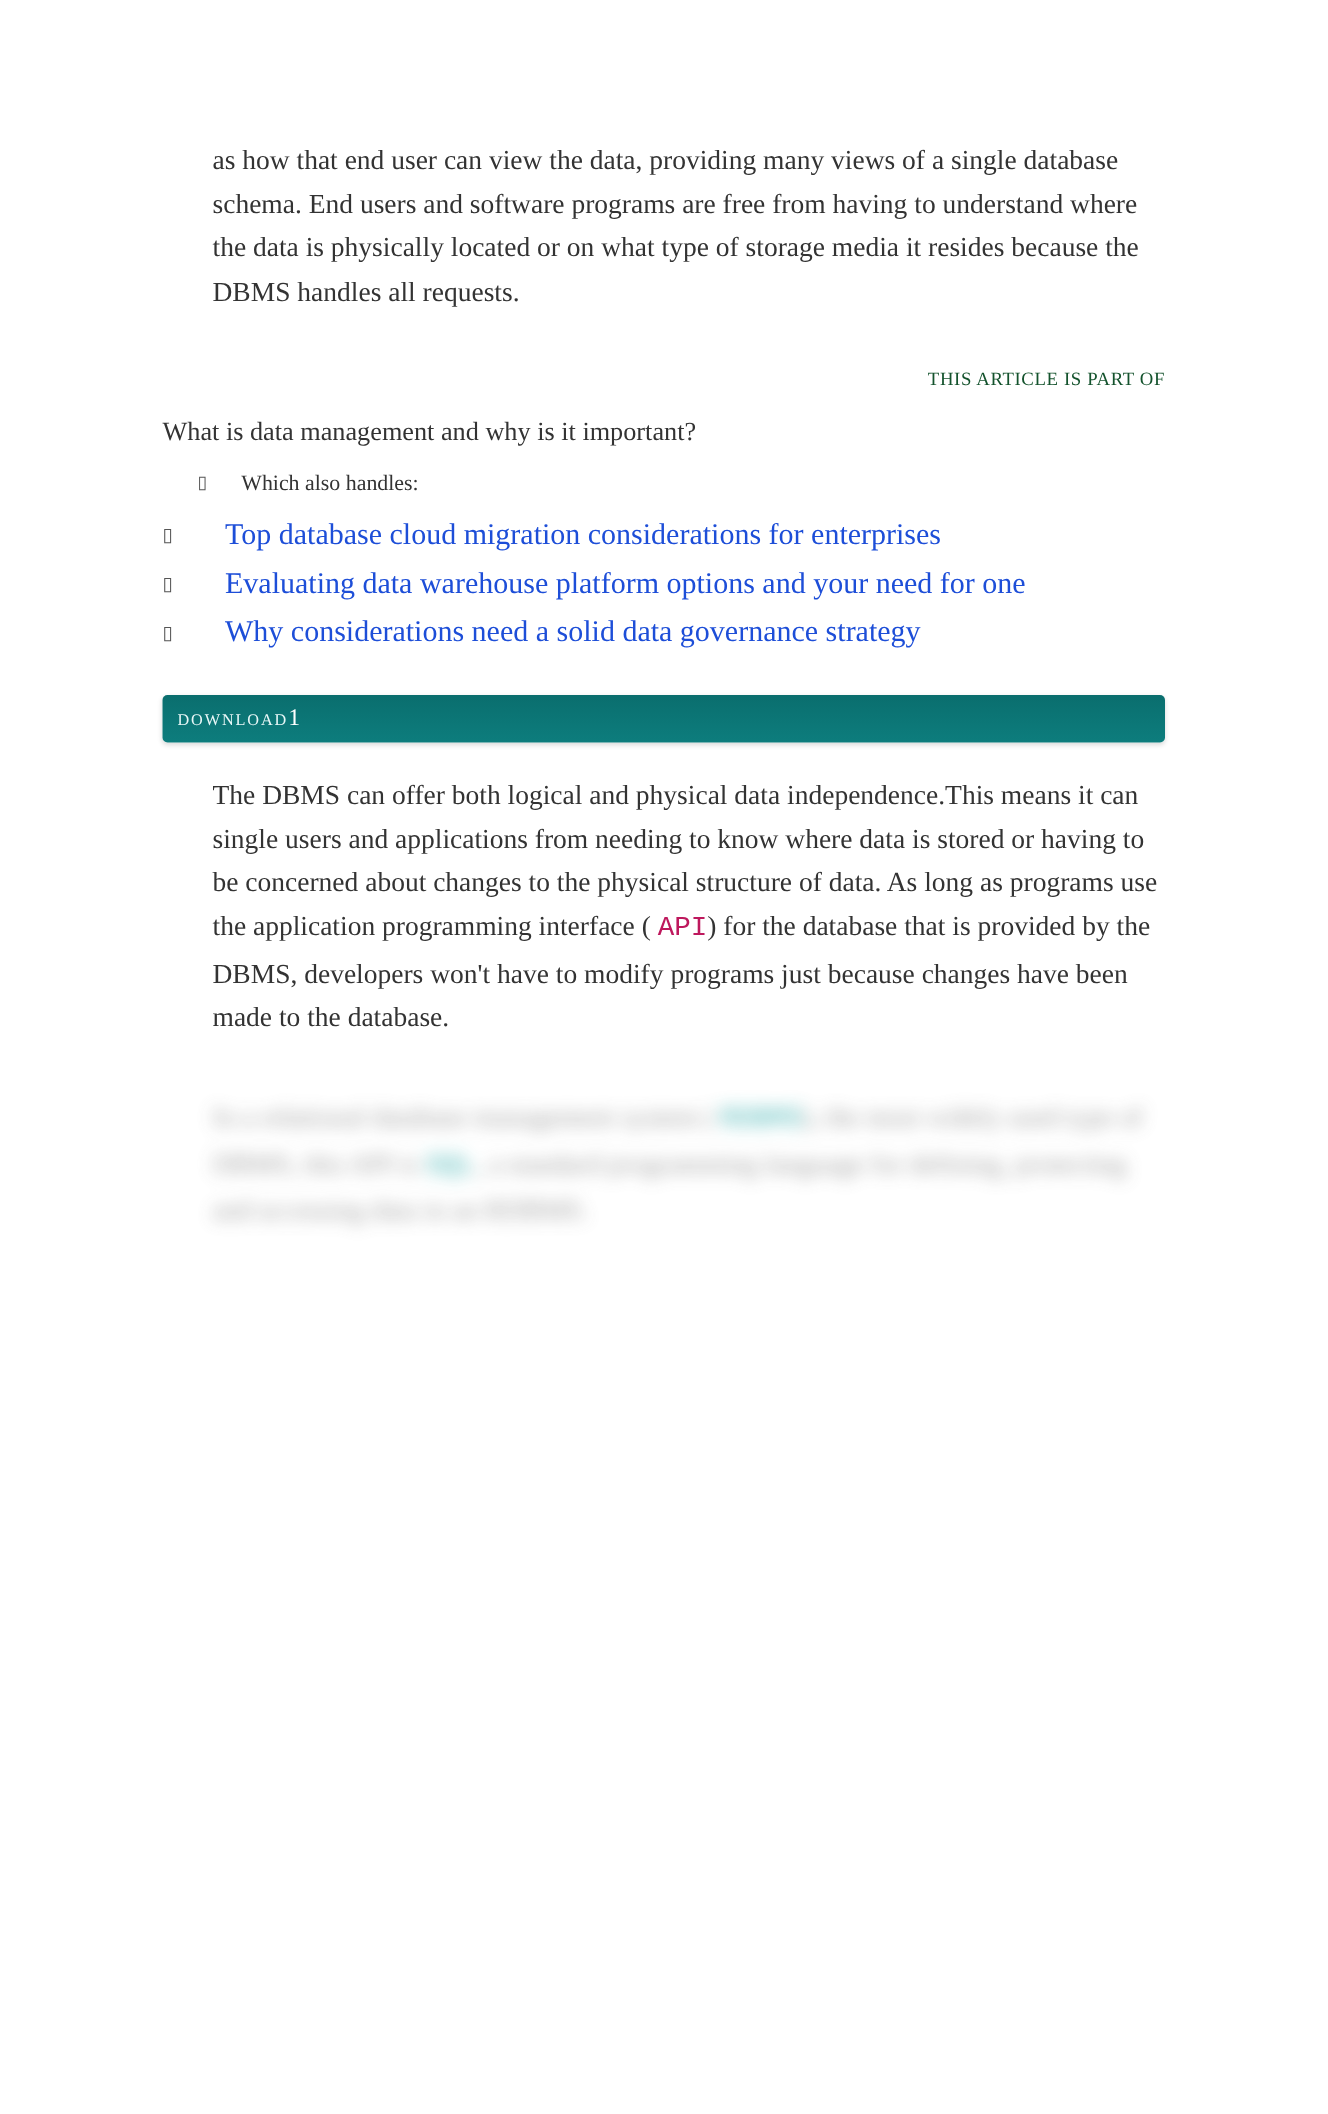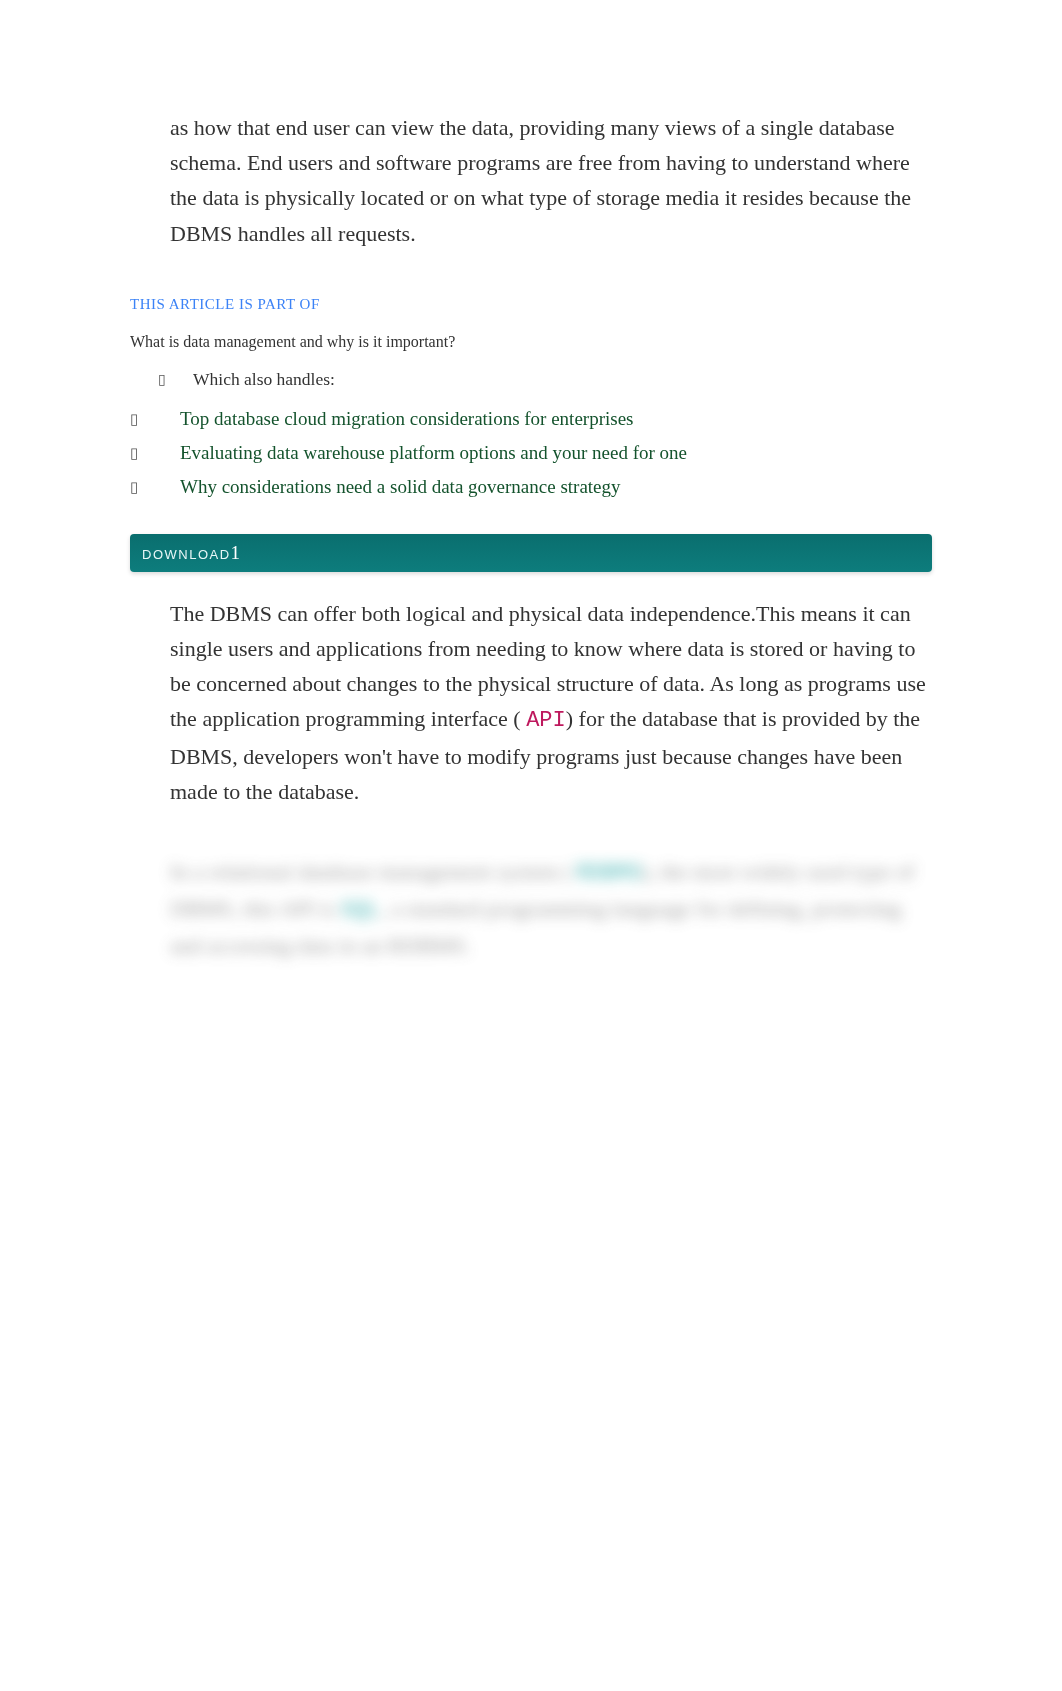--- a/index.html
+++ b/index.html
@@ -17,26 +17,27 @@
   .paragraph {
     font-size: 22px;
     line-height: 1.6;
     color: #333;
     margin-bottom: 45px;
     margin-left: 40px;
   }
   .partof-label {
     font-size: 15px;
     letter-spacing: 0.5px;
-    color: #3b82f6;
+    color: #14532d;
     margin-bottom: 10px;
     text-transform: uppercase;
+    text-align: right;
   }
   .partof-title {
-    font-size: 16px;
+    font-size: 21px;
     color: #333;
     margin-bottom: 18px;
     margin-top: 20px;
   }
   .subincludes {
     display: flex;
     align-items: center;
     margin-bottom: 12px;
     padding-left: 28px;
   }
@@ -60,38 +61,38 @@
     padding: 6px 0;
   }
   .rel-item .outer-bullet {
     font-size: 15px;
     color: #555;
     width: 50px;
     display: inline-block;
     text-align: left;
   }
   .rel-item a {
-    font-size: 19px;
-    color: #14532d;
+    font-size: 24px;
+    color: #1d4ed8;
     text-decoration: none;
     text-align: center;
   }
   .download-bar {
     background: linear-gradient(to bottom, #0a6e6e, #0d7d7d);
     border-radius: 4px;
     padding: 8px 12px;
     margin-bottom: 24px;
     box-shadow: 0 2px 4px rgba(0,0,0,0.15);
   }
   .download-bar .dl-label {
     color: #e8f7f7;
     font-size: 13px;
     letter-spacing: 1.5px;
     text-transform: uppercase;
-    font-family: Liberation Sans, sans-serif;
+    font-family: Liberation Serif, serif;
   }
   .download-bar .dl-num {
     color: #ffffff;
     font-size: 19px;
     font-family: Georgia, serif;
   }
   .download-cta {
     background: #f0f0f0;
     padding: 16px 14px;
     border-radius: 3px;

